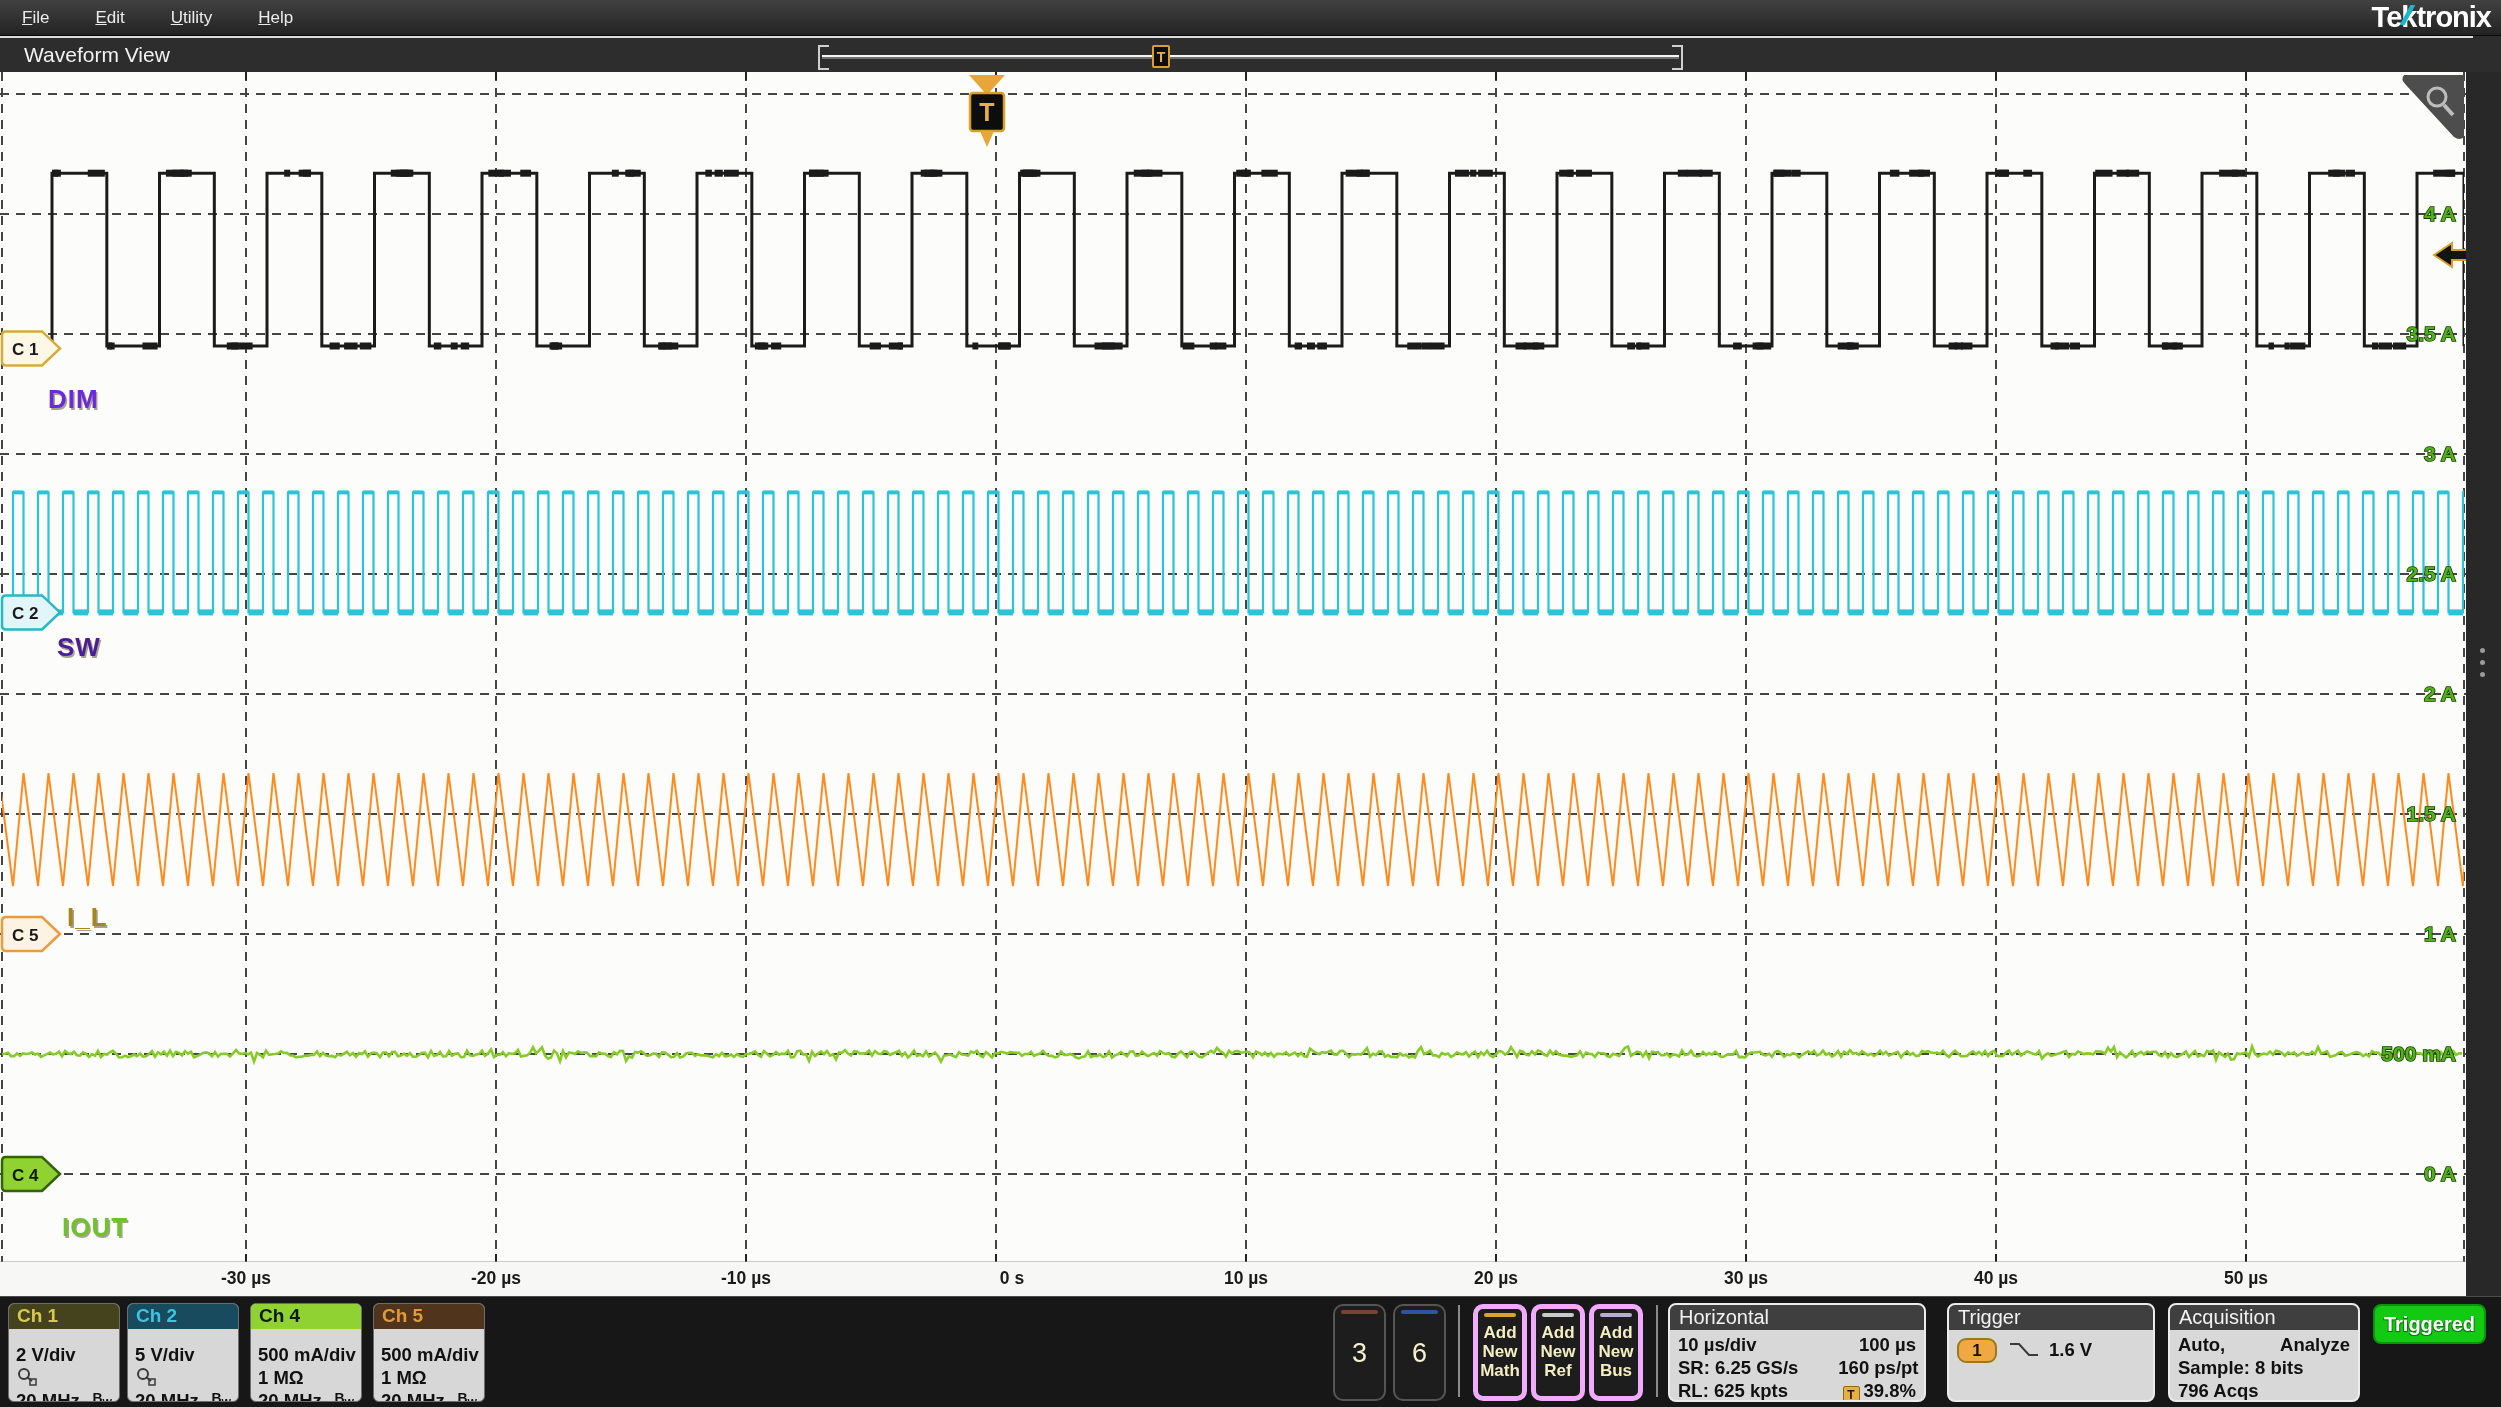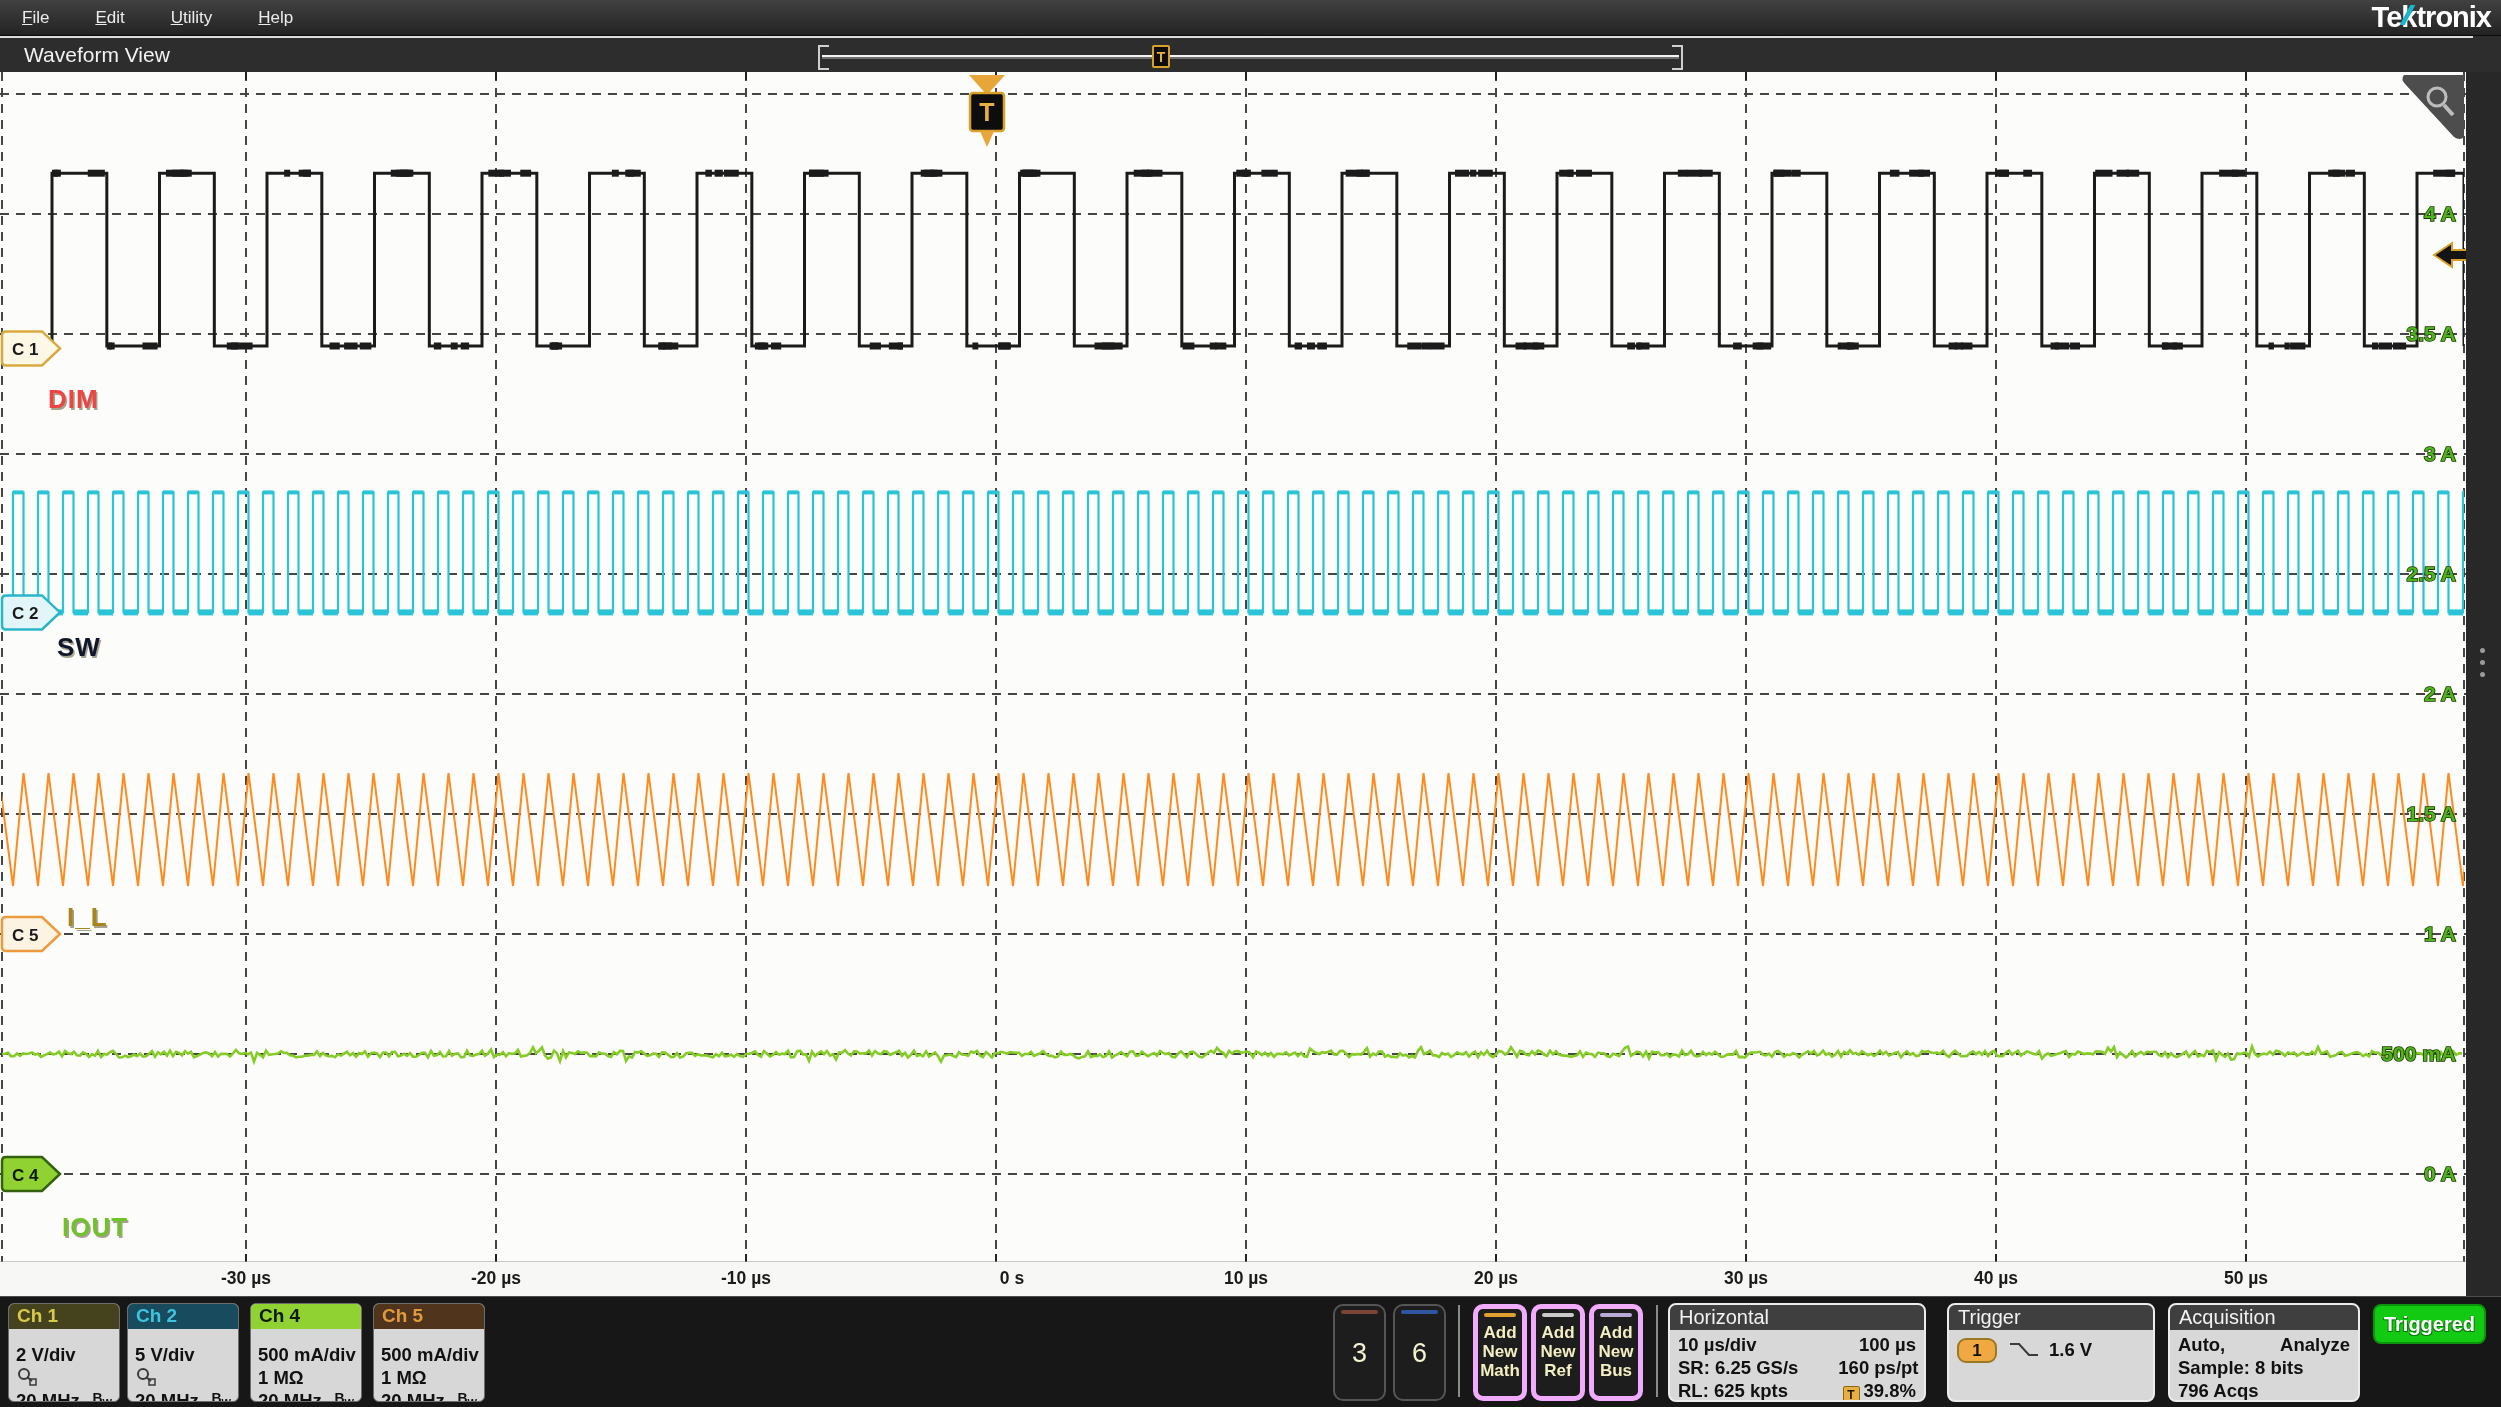--- a/index.html
+++ b/index.html
@@ -535,22 +535,22 @@
       </g>
       <polygon points="2434,255 2452,243 2452,250 2478,250 2478,260 2452,260 2452,267" fill="#141414" stroke="#d8a028" stroke-width="2"></polygon>
       <g>
         <path d="M 2404 75 H 2464 V 137 Q 2460 141 2454 137 L 2406 85 Q 2400 79 2404 75 Z" fill="#4d4d4d"></path>
         <circle cx="2437" cy="97" r="9" fill="none" stroke="#bdbdbd" stroke-width="3"></circle>
         <line x1="2444" y1="105" x2="2453" y2="115" stroke="#bdbdbd" stroke-width="4"></line>
       </g>
     </svg>
 
   <div id="chnames">
-      <span class="chname" style="left: 48px; top: 384px; color: #ef4444;">DIM</span>
-      <span class="chname" style="left: 57px; top: 632px; color: #0f172a;">SW</span>
+      <span class="chname" style="left: 48px; top: 384px; color: #6d28d9;">DIM</span>
+      <span class="chname" style="left: 57px; top: 632px; color: #4c1d95;">SW</span>
       <span class="chname" style="left: 67px; top: 902px; color: rgb(168, 133, 31);">I_L</span>
       <span class="chname" style="left: 62px; top: 1212px; color: rgb(111, 195, 42);">IOUT</span>
     </div>
 
   <div id="rstrip">
     <div class="dots">
         <i></i>
         <i></i>
         <i></i>
       </div>

